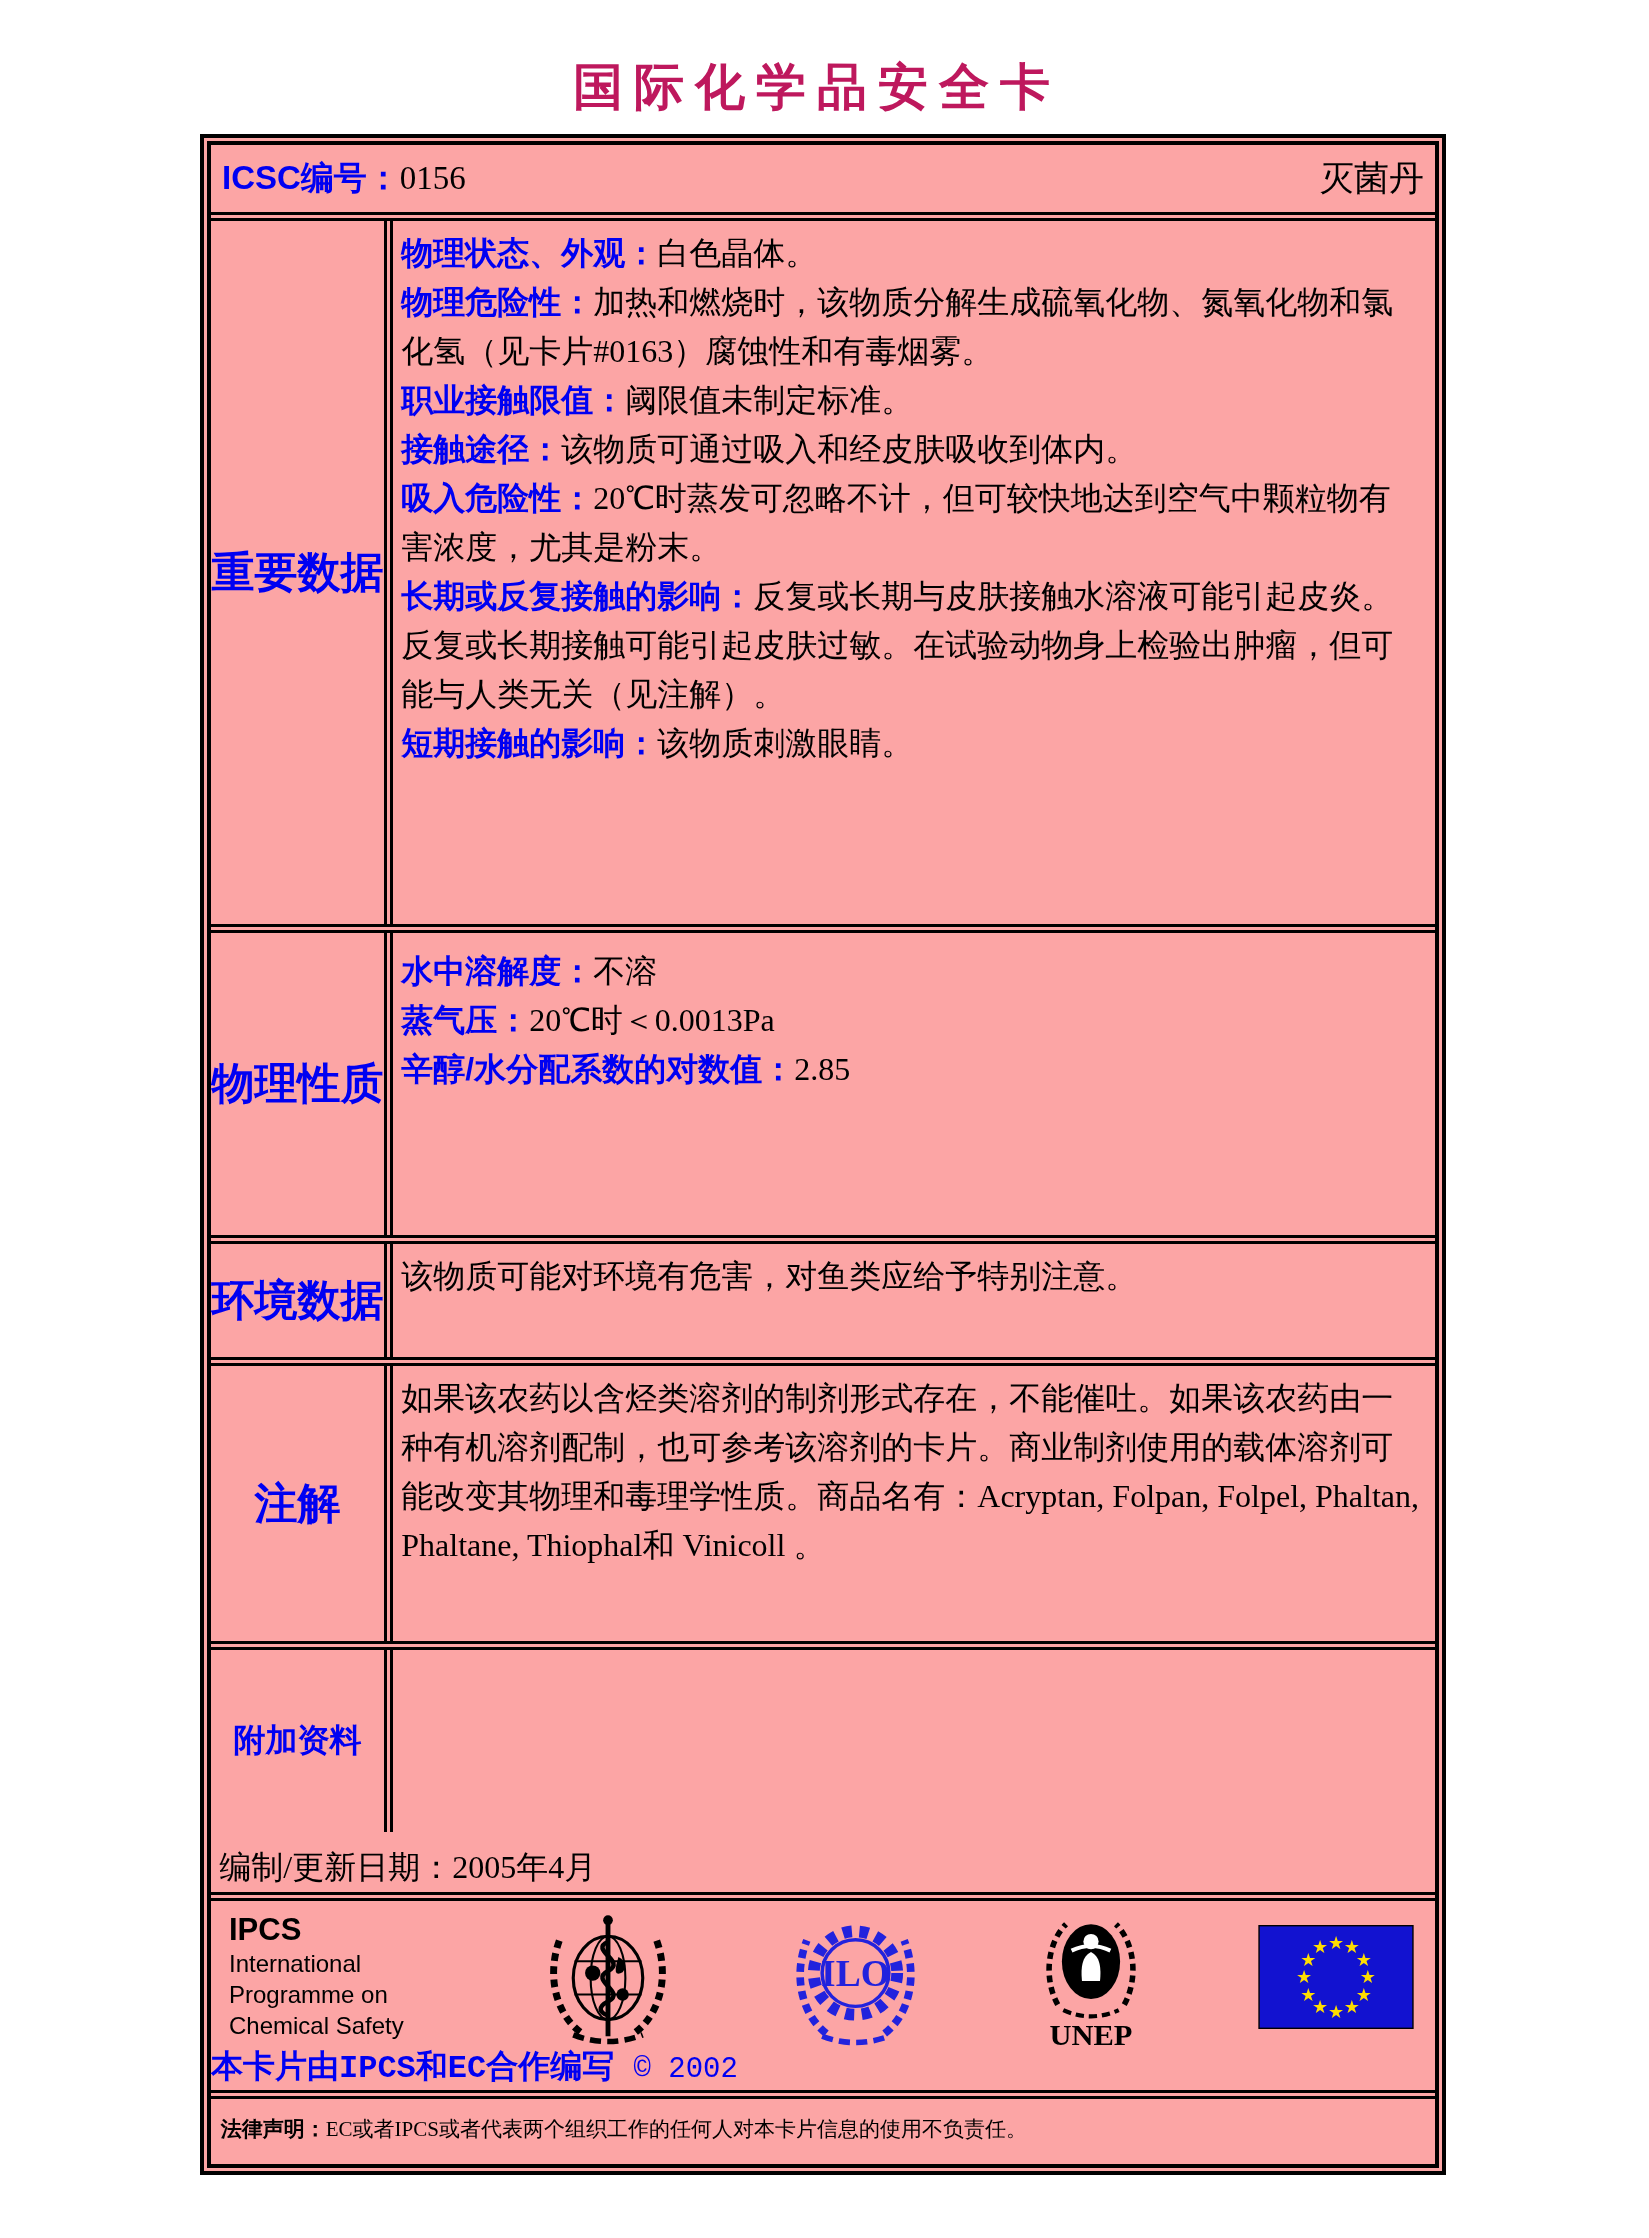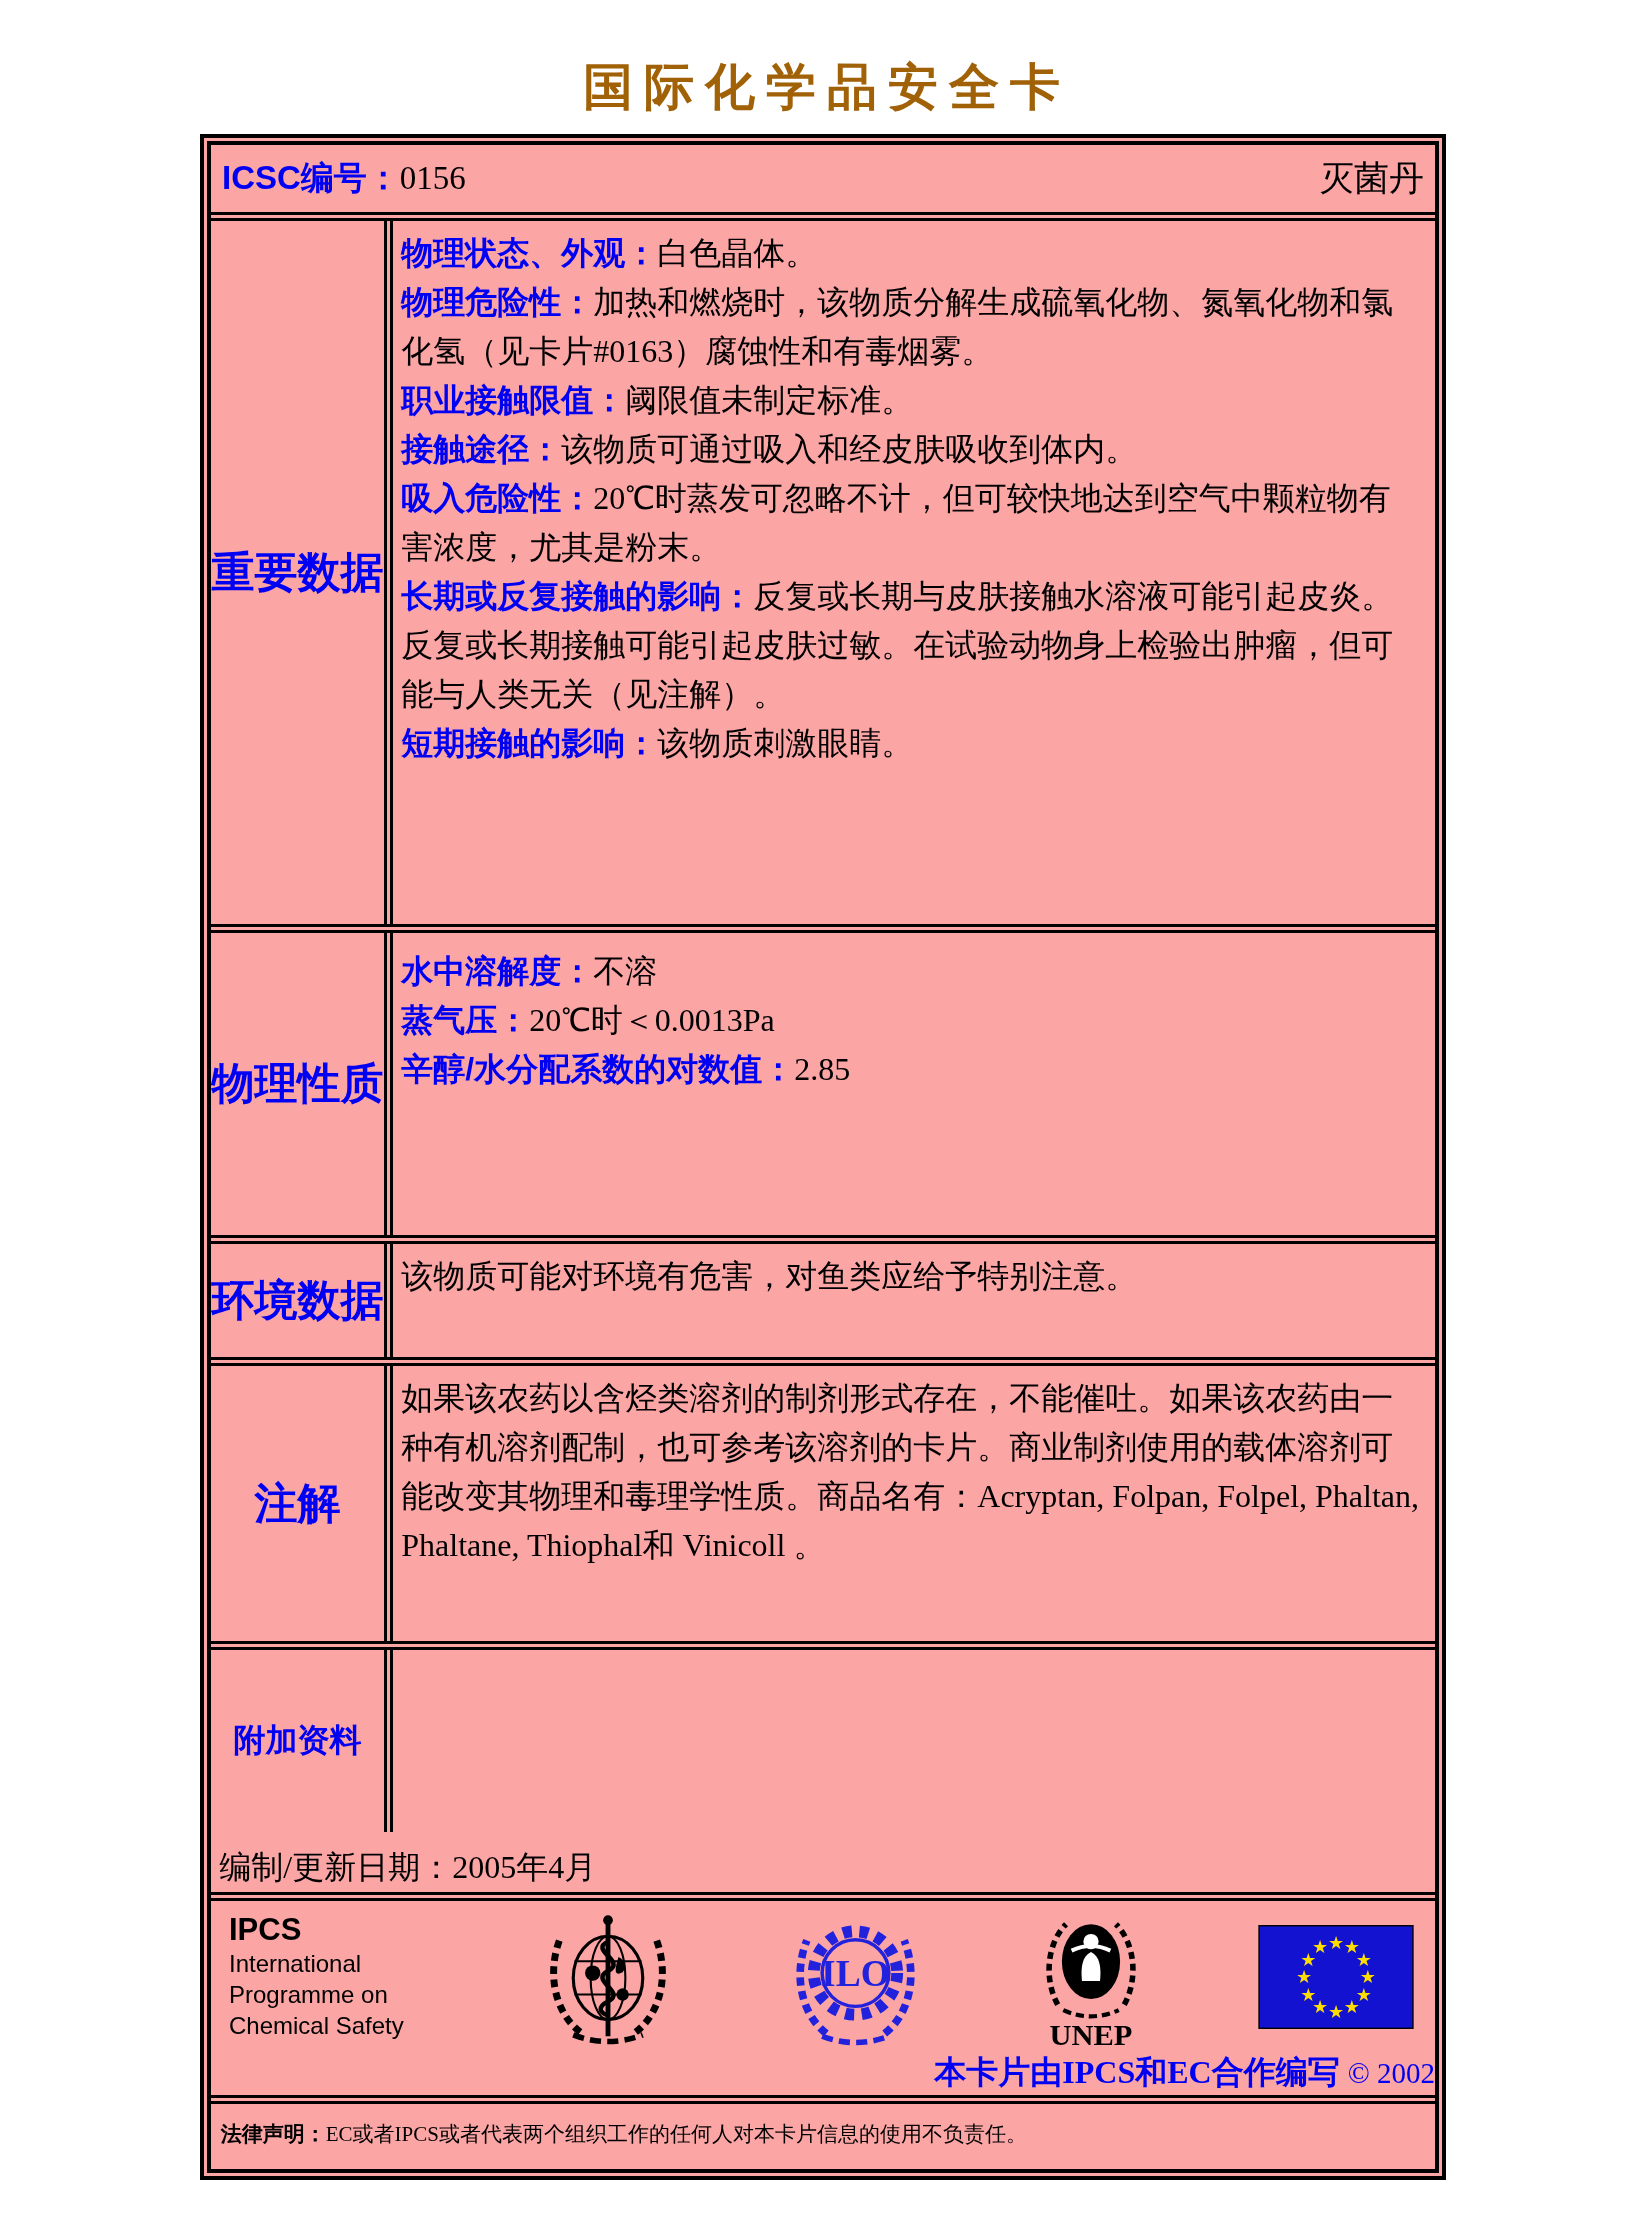--- a/index.html
+++ b/index.html
@@ -5,24 +5,24 @@
   html,body { margin:0; padding:0; background:#ffffff; }
   .page {
     position:relative;
     width:1649px; height:2239px;
     background:#ffffff;
     font-family:"Liberation Serif", serif;
     color:#000000;
   }
   
   .doc-title {
-    position:absolute; left:204px; top:54px; width:1246px;
+    position:absolute; left:194px; top:54px; width:1246px;
     text-align:center;
     font-size:50px; font-weight:bold; letter-spacing:11px;
-    color:#a16207;
+    color:#be185d;
     font-family:Liberation Mono, monospace;
   }
   
   .card {
     position:absolute; left:200px; top:134px; width:1246px;
     border:11px double #000;
     box-sizing:border-box;
     background:#fca5a5;
   }
   .row { display:flex; box-sizing:border-box; border-top:9.7px double #000; }
@@ -71,22 +71,22 @@
 
   
   .logo-strip {
     display:flex; align-items:center; justify-content:space-between;
     padding:9.7px 21px 0 18px; height:142px; box-sizing:border-box;
   }
   .ipcs-block { font-family:"Liberation Sans", sans-serif; color:#000; width:201px; }
   .ipcs-acronym { font-size:31px; font-weight:bold; line-height:36px; }
   .ipcs-line { font-size:24px; line-height:31px; }
   .caption-line {
-    text-align:right; margin-top:8px;
-    font-family:Liberation Serif, serif;
+    text-align:left; margin-top:2px;
+    font-family:Liberation Mono, monospace;
     color:#0000f2; font-size:32px; font-weight:bold;
   }
   .caption-copy { font-weight:normal; font-size:29px; }
 
   
   .legal-inner { padding:11px 12.5px 0 9.7px; font-size:21px; line-height:38px; }
   .legal-label { font-family:"Liberation Sans", sans-serif; font-weight:bold; color:#000; }
   .legal-text { color:#000; }
 
   svg { display:block; }

